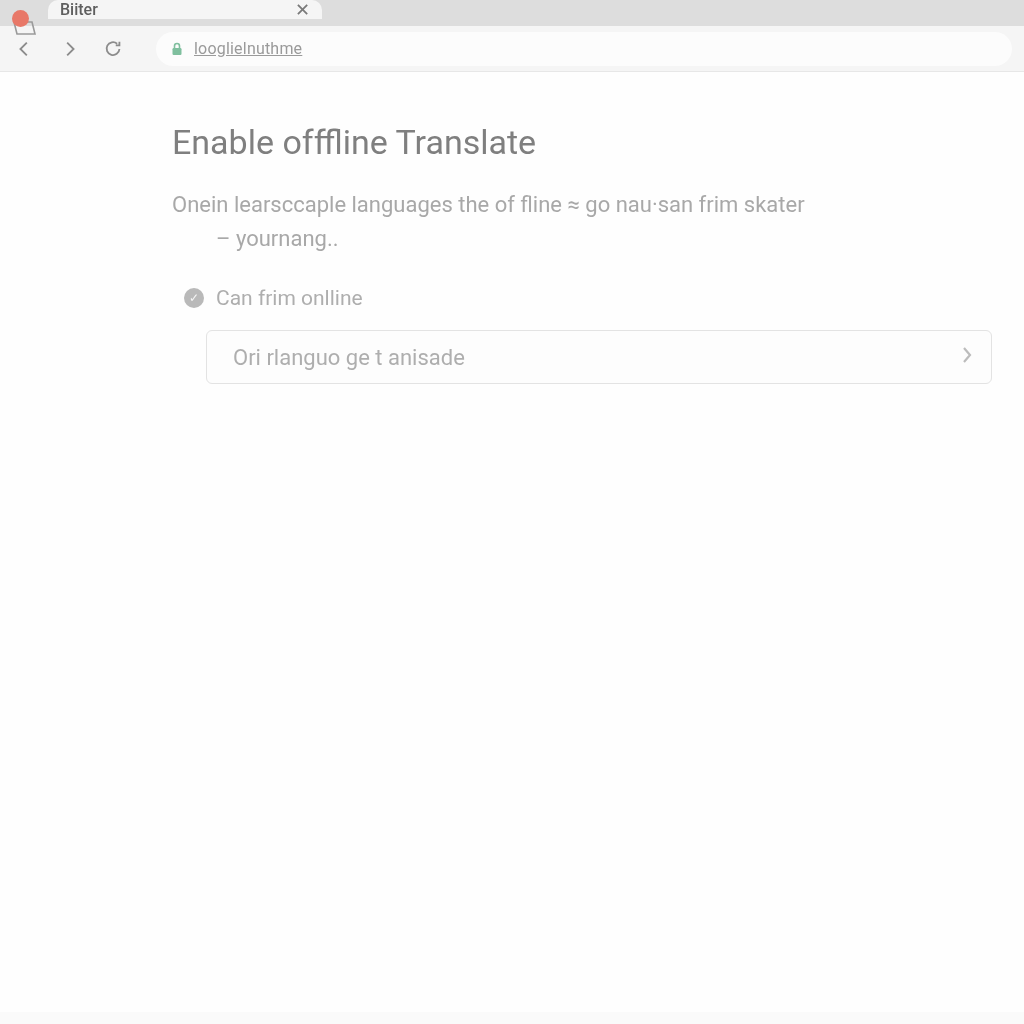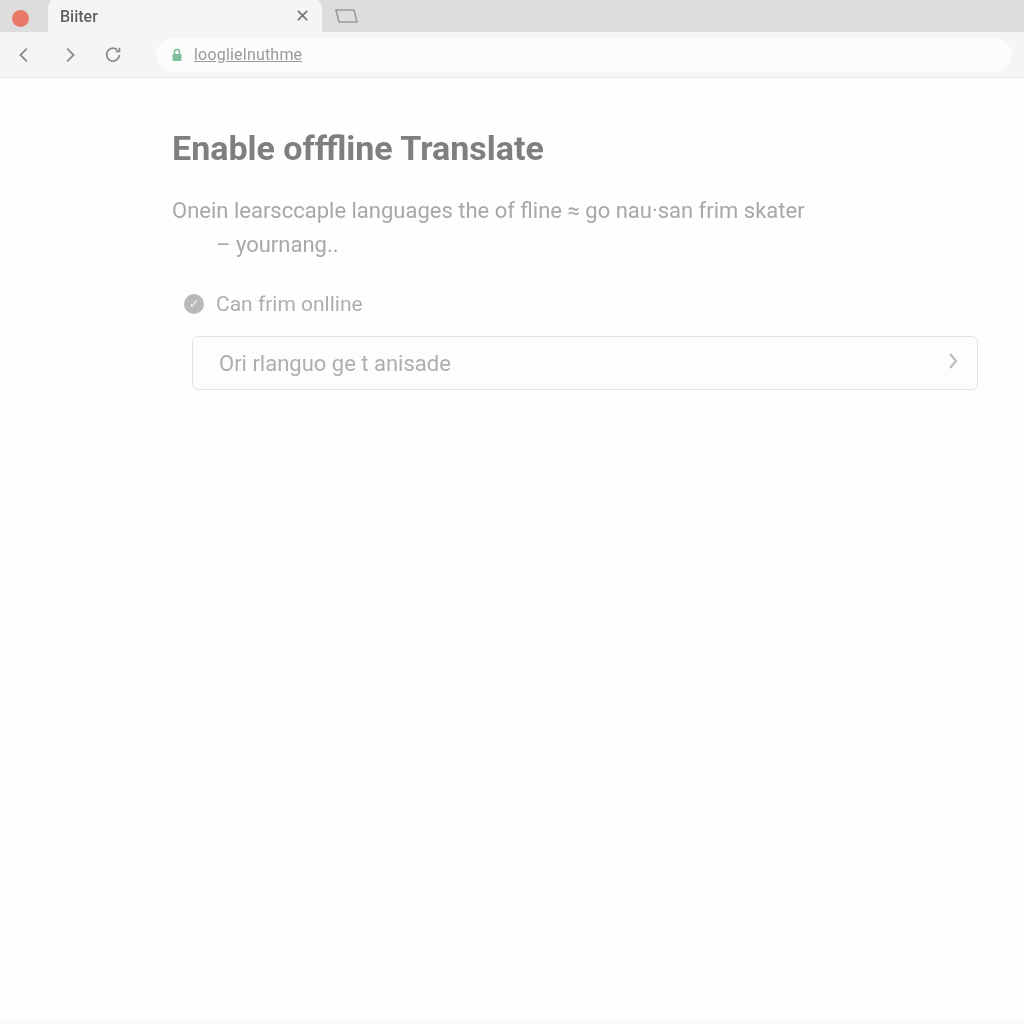--- a/index.html
+++ b/index.html
@@ -9,23 +9,24 @@
       font-family: -apple-system, BlinkMacSystemFont, "Segoe UI", Roboto, Arial, sans-serif;
     }
     html, body {
       width: 1024px;
       height: 1024px;
       overflow: hidden;
       background: #fafafa;
     }
     .browser-chrome {
       background: #dddddd;
-      height: 32px;
-      display: flex;
-      align-items: center;
+      height: 26px;
+      display: flex;
+      align-items: flex-start;
+      flex-direction: column;
     }
     .tab {
       margin-left: 48px;
       height: 36px;
       width: 274px;
       background: #f5f5f5;
       border-top-left-radius: 10px;
       border-top-right-radius: 10px;
       display: flex;
       align-items: center;
@@ -100,21 +101,21 @@
       text-decoration: underline;
     }
     .page {
       background: #fefefe;
       height: calc(1024px - 38px - 46px);
       padding: 50px 0 0 172px;
     }
     .page-title {
       color: #7f7f7f;
       font-size: 34px;
-      font-weight: 700;
+      font-weight: 400;
       margin-bottom: 26px;
     }
     .page-desc {
       color: #a8a8a8;
       font-size: 22px;
       line-height: 1.55;
       max-width: 700px;
       margin-bottom: 30px;
     }
     .page-desc .indent {
@@ -137,21 +138,21 @@
       align-items: center;
       justify-content: center;
       color: #f5f5f5;
       font-size: 12px;
     }
     .status-text {
       color: #aeaeae;
       font-size: 21px;
     }
     .option-row {
-      margin-left: 20px;
+      margin-left: 34px;
       width: 786px;
       height: 54px;
       border: 1px solid #e3e3e3;
       border-radius: 6px;
       display: flex;
       align-items: center;
       justify-content: space-between;
       padding: 0 18px 0 26px;
       cursor: pointer;
       background: #fdfdfd;

